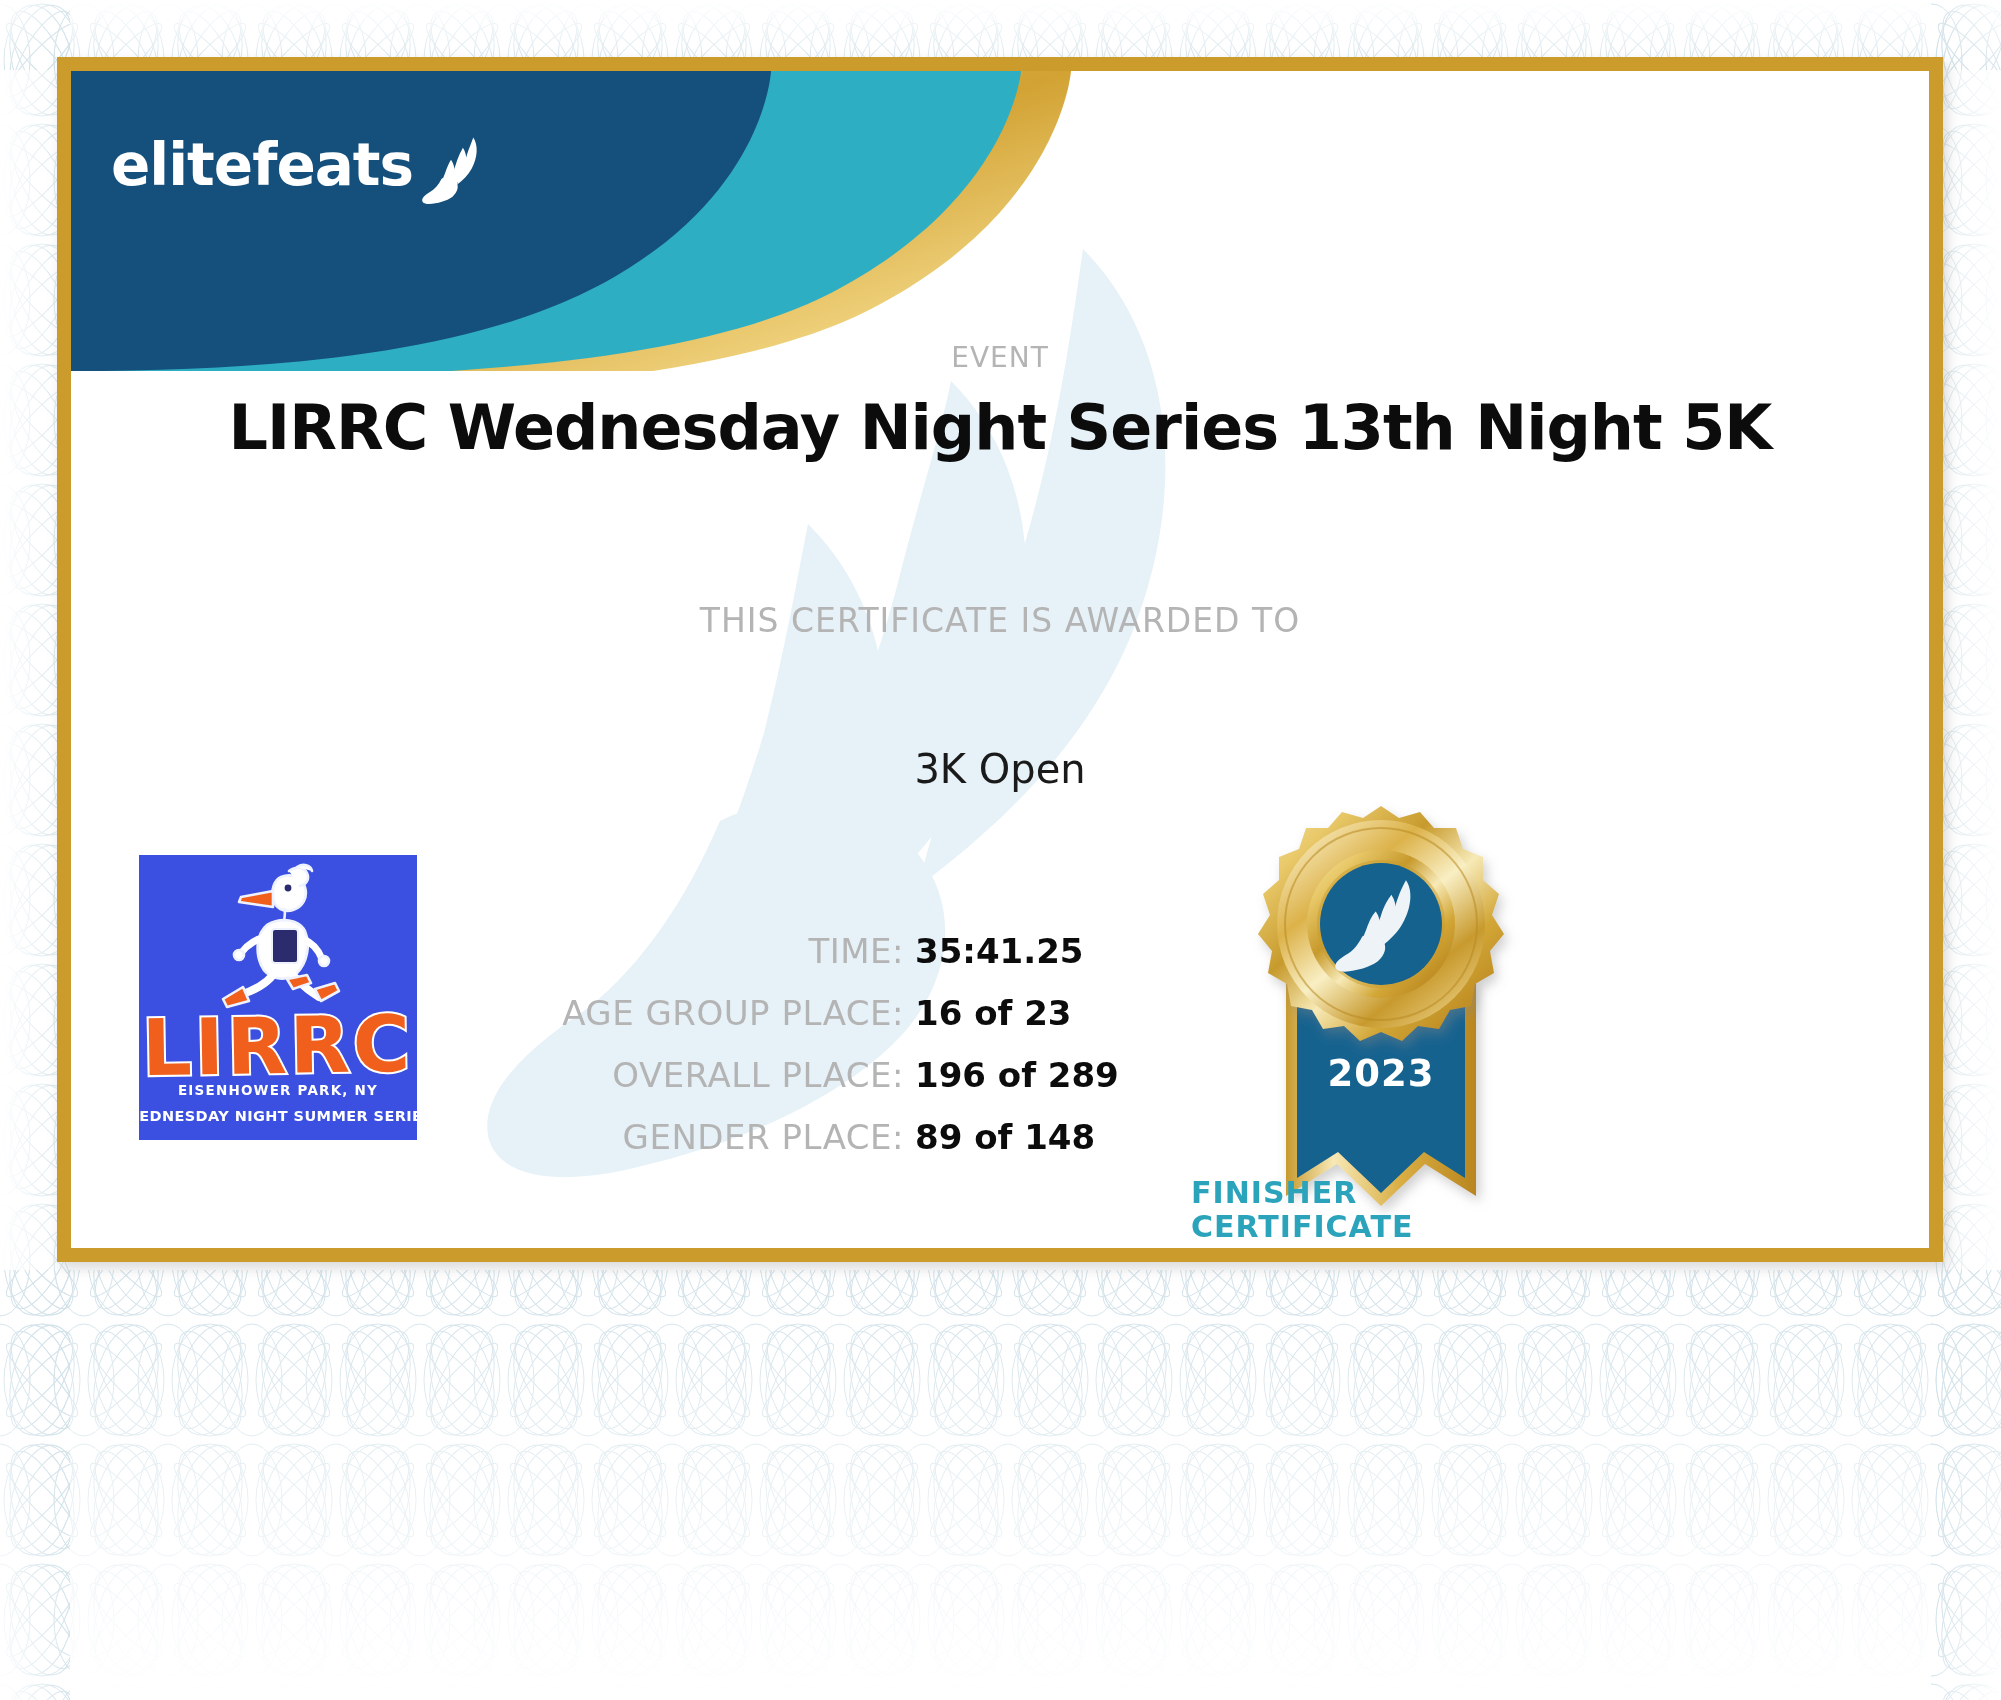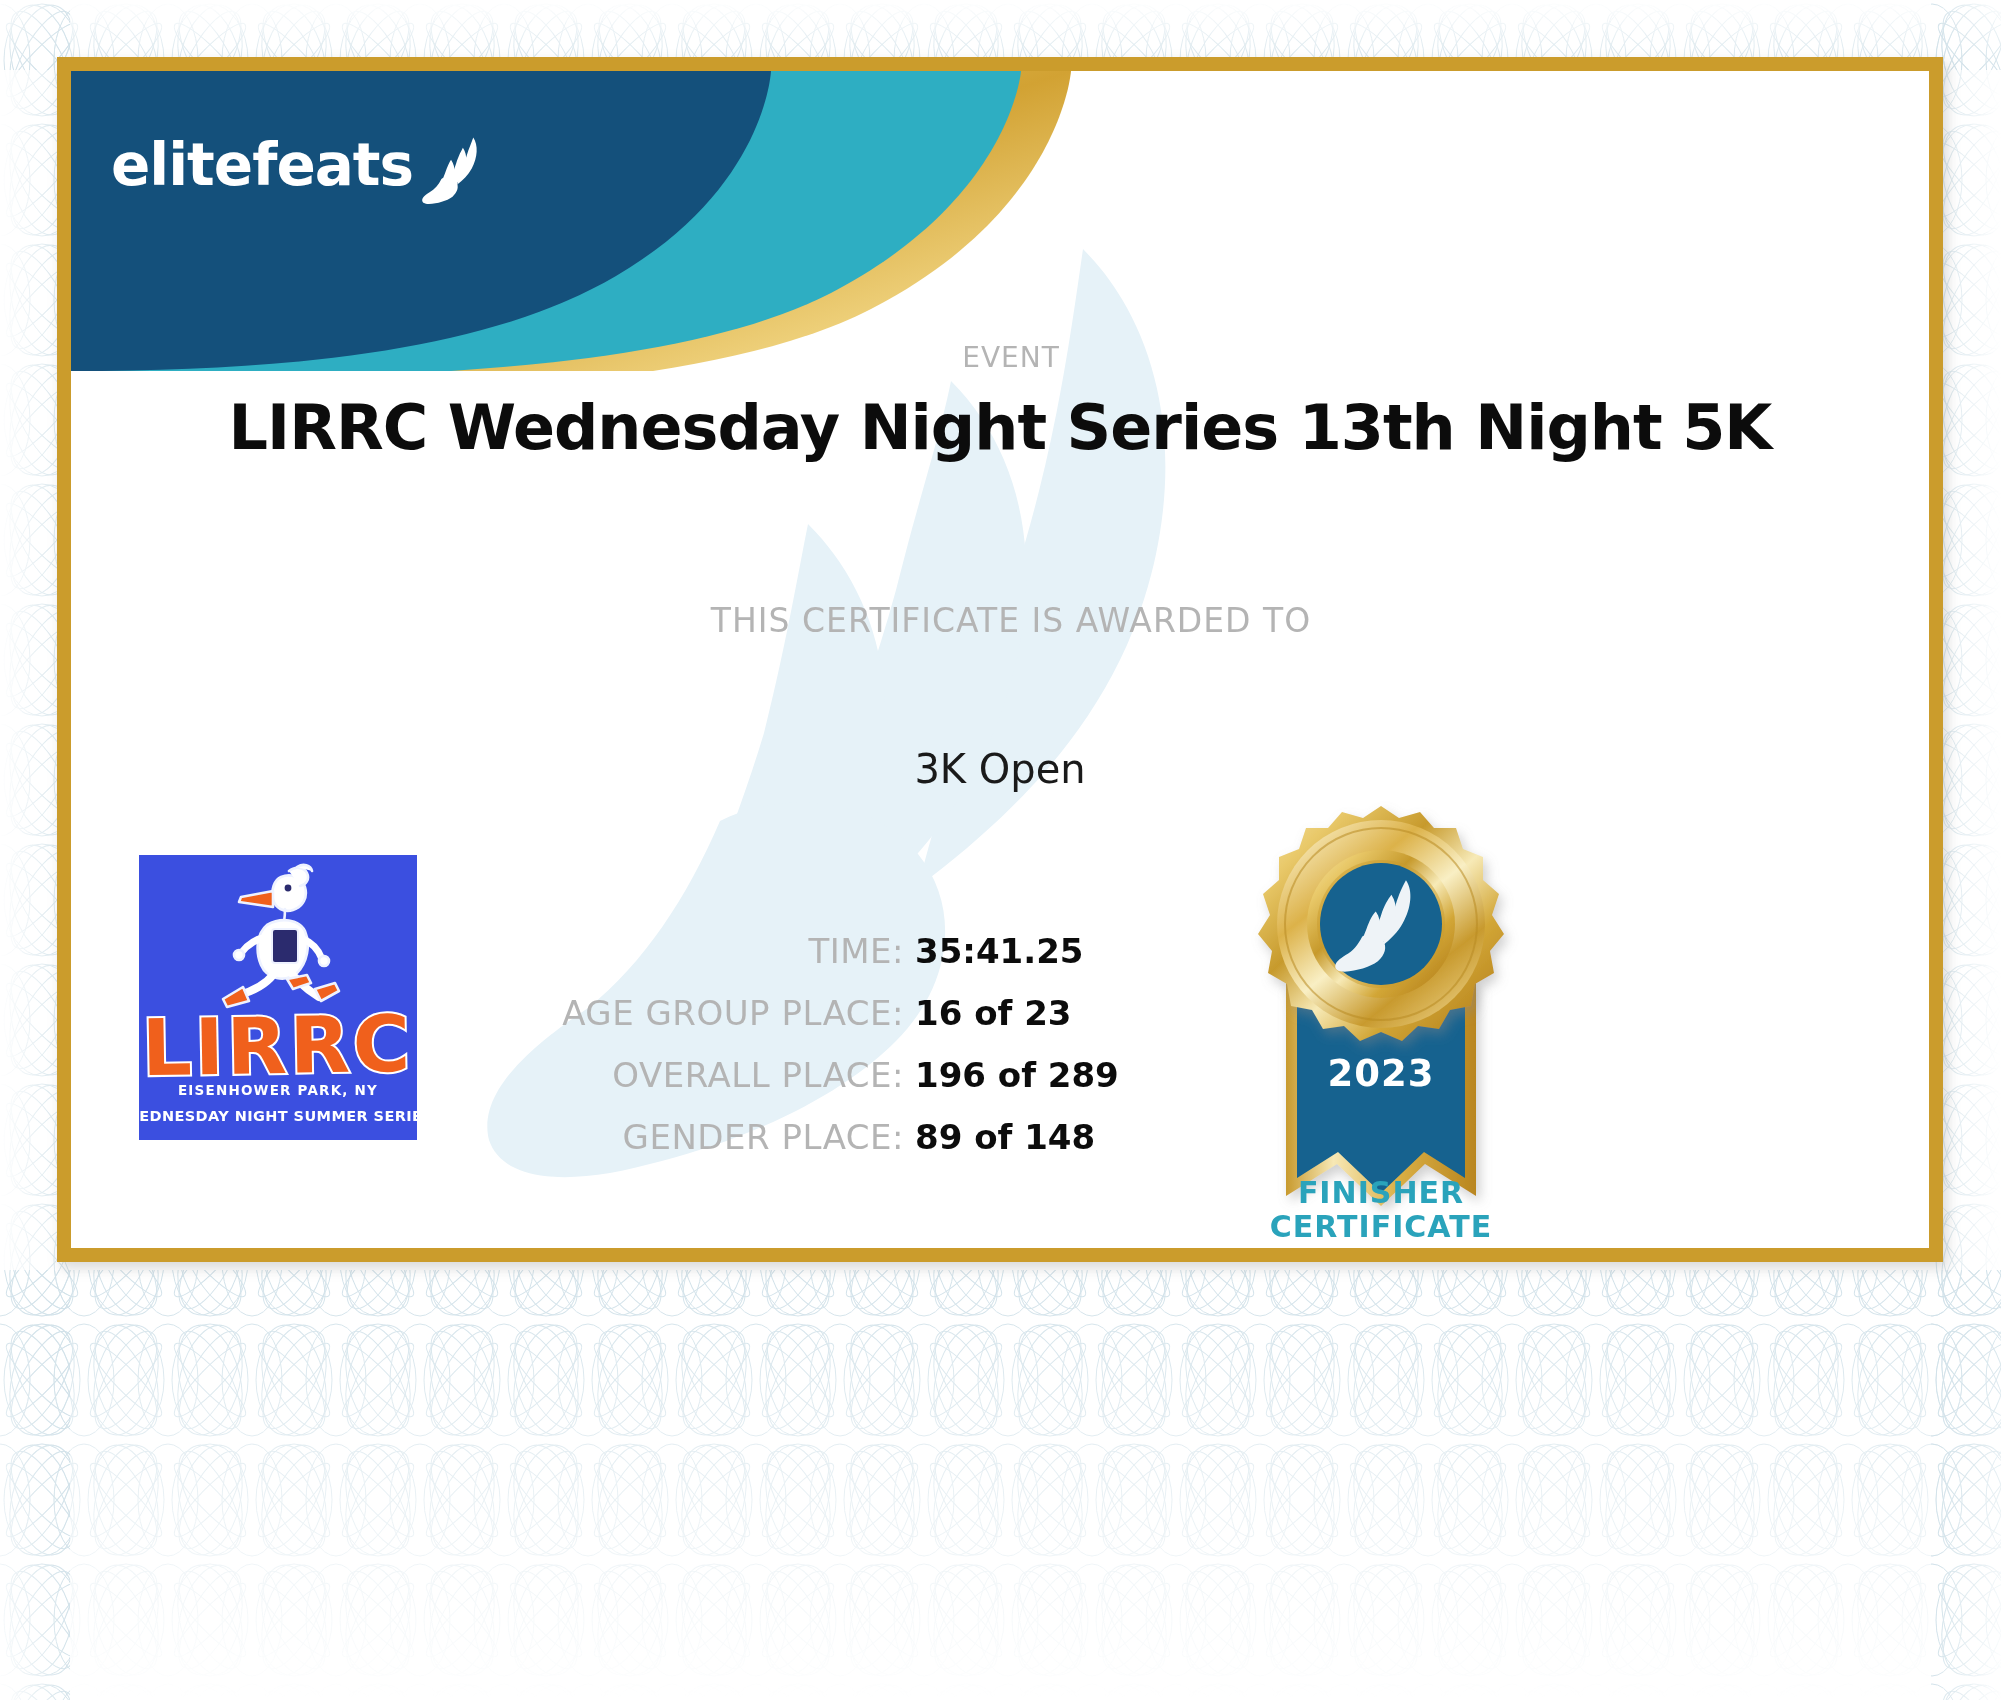--- a/index.html
+++ b/index.html
@@ -89,21 +89,20 @@
     position: absolute;
     inset: 0;
     z-index: 3;
   }
 
   .lbl-muted {
     color: #b4b4b4;
     font-weight: 400;
     font-family: "DejaVu Sans", sans-serif;
     letter-spacing: 1px;
-    margin-left: 11px;
   }
 
   #event-label {
     position: absolute;
     top: 270px;
     left: 0;
     width: 1858px;
     text-align: center;
     font-size: 28px;
   }
@@ -216,21 +215,21 @@
     top: 725px;
     width: 340px;
     height: 450px;
     z-index: 4;
   }
   #finisher-caption {
     position: absolute;
     left: 1120px;
     top: 1105px;
     width: 380px;
-    text-align: center;
+    text-align: left;
     color: #2aa3bb;
     font-size: 30px;
     font-weight: 700;
     line-height: 1.12;
     letter-spacing: 1px;
     font-family: "DejaVu Sans", sans-serif;
     z-index: 4;
   }
   #finisher-caption div { display: block; }
 </style>

